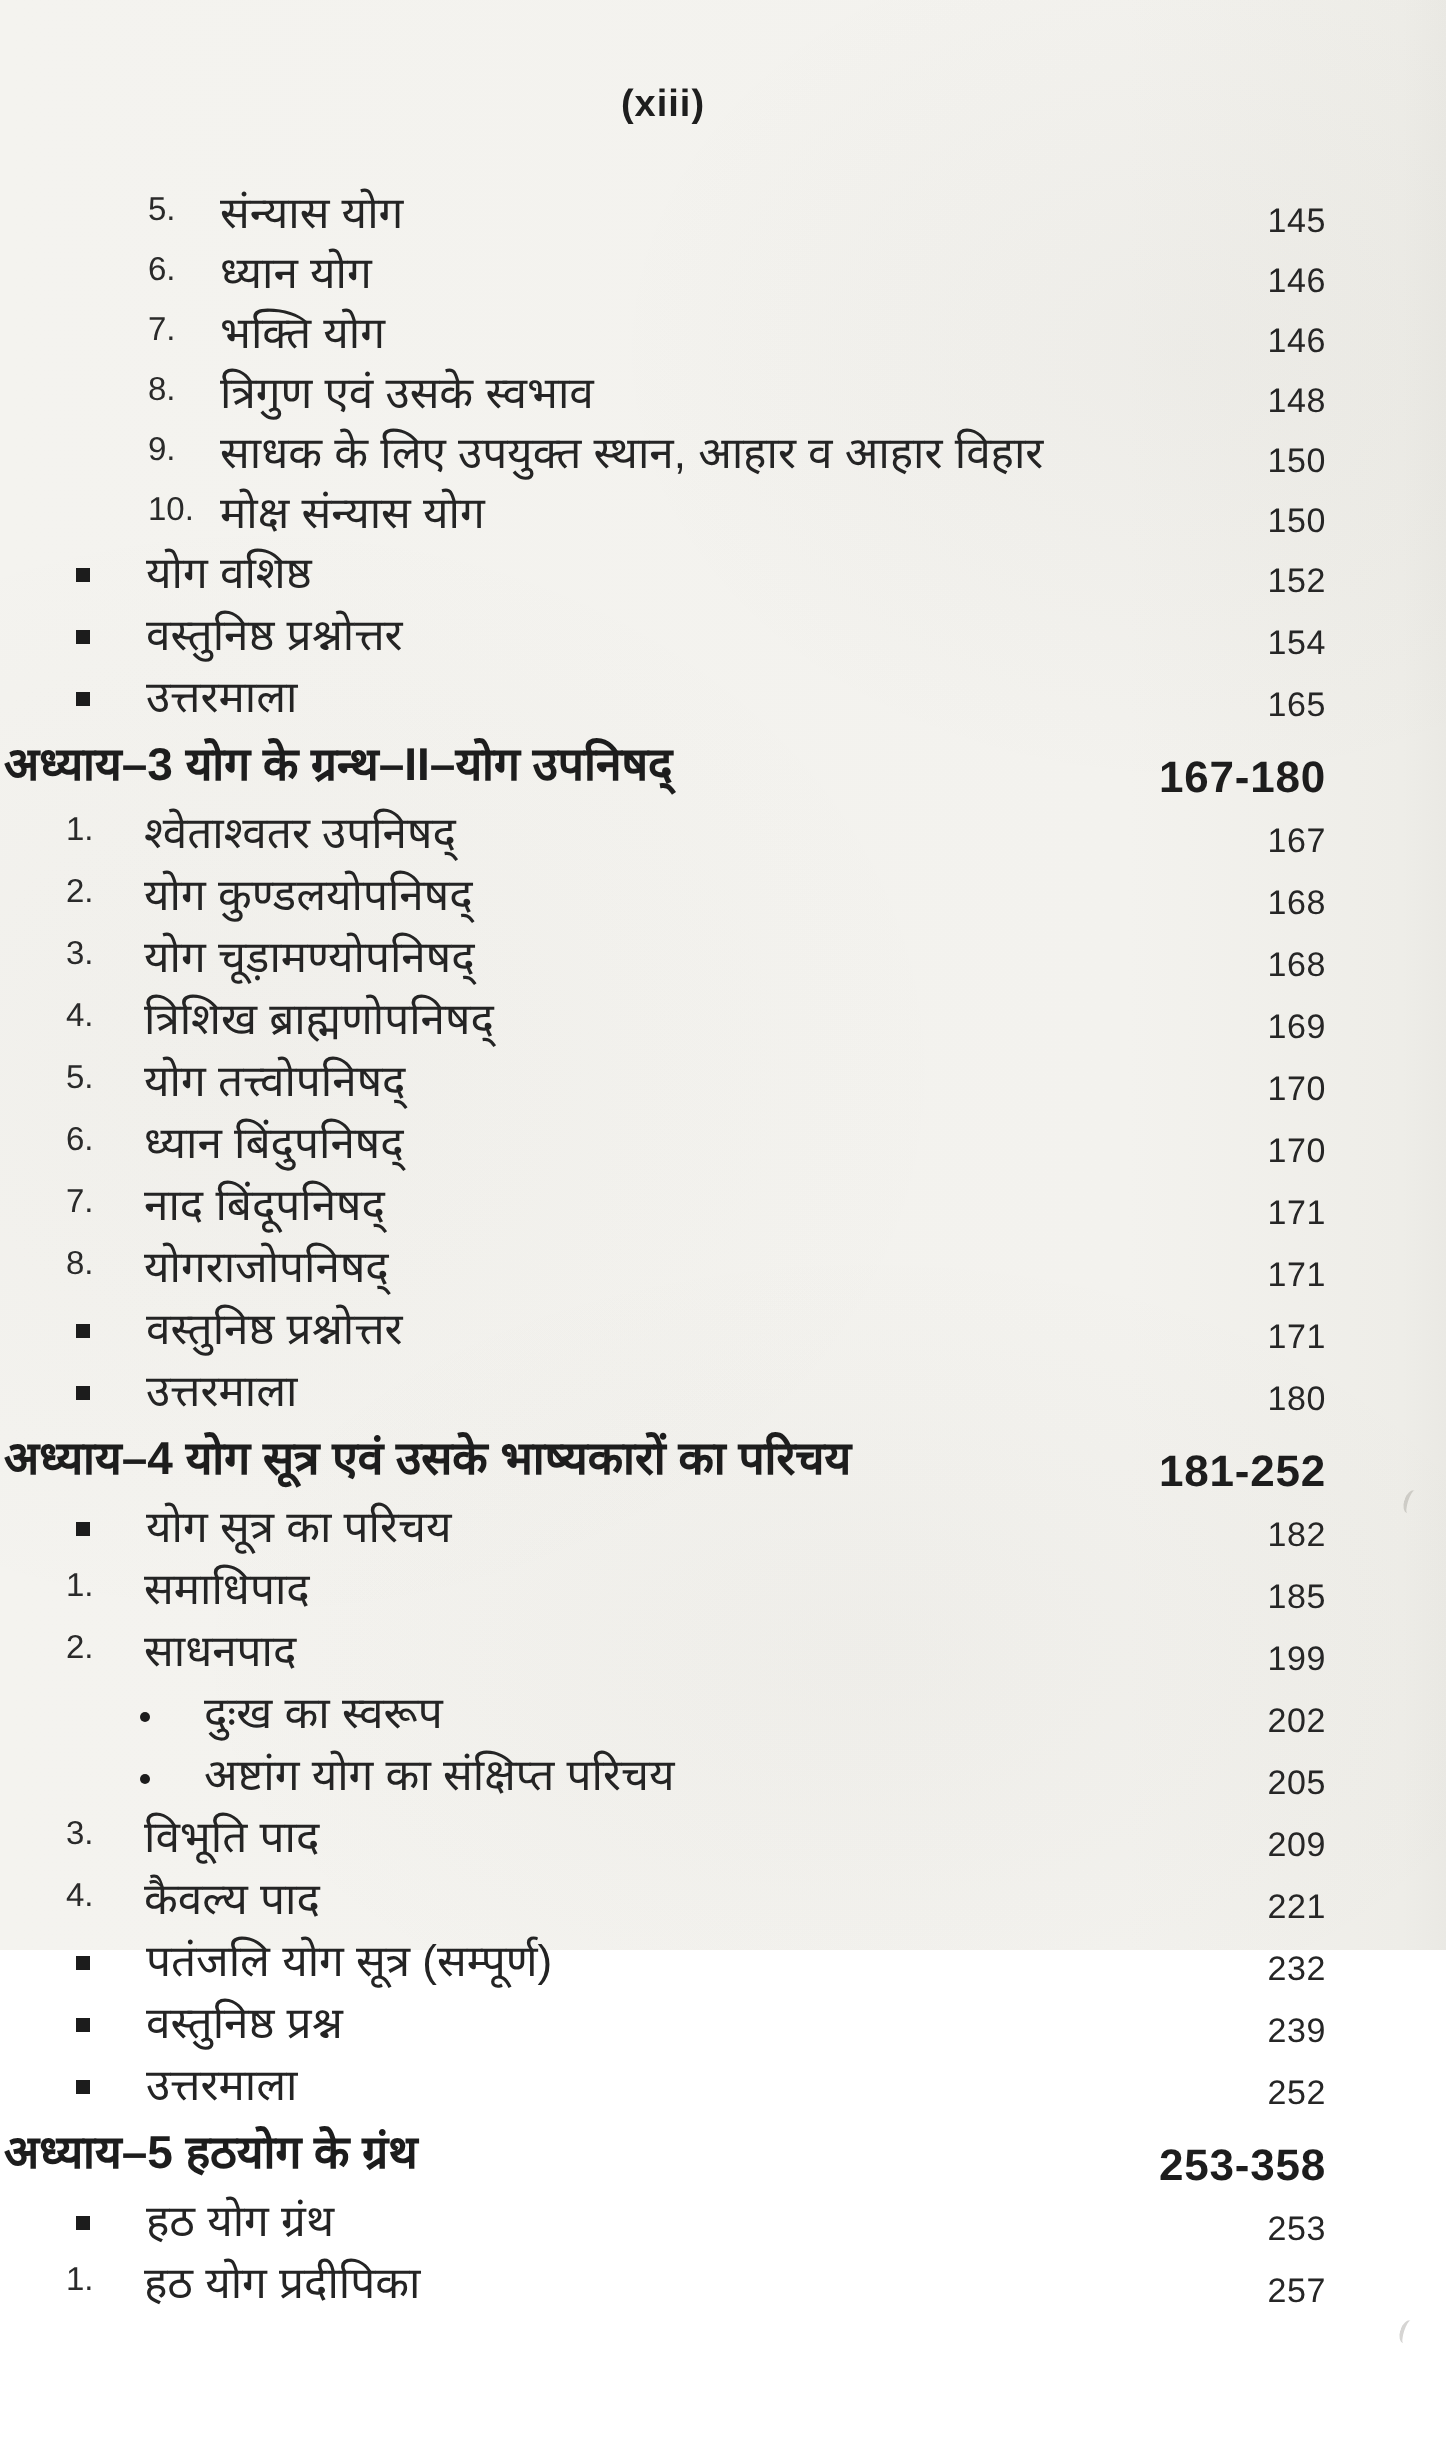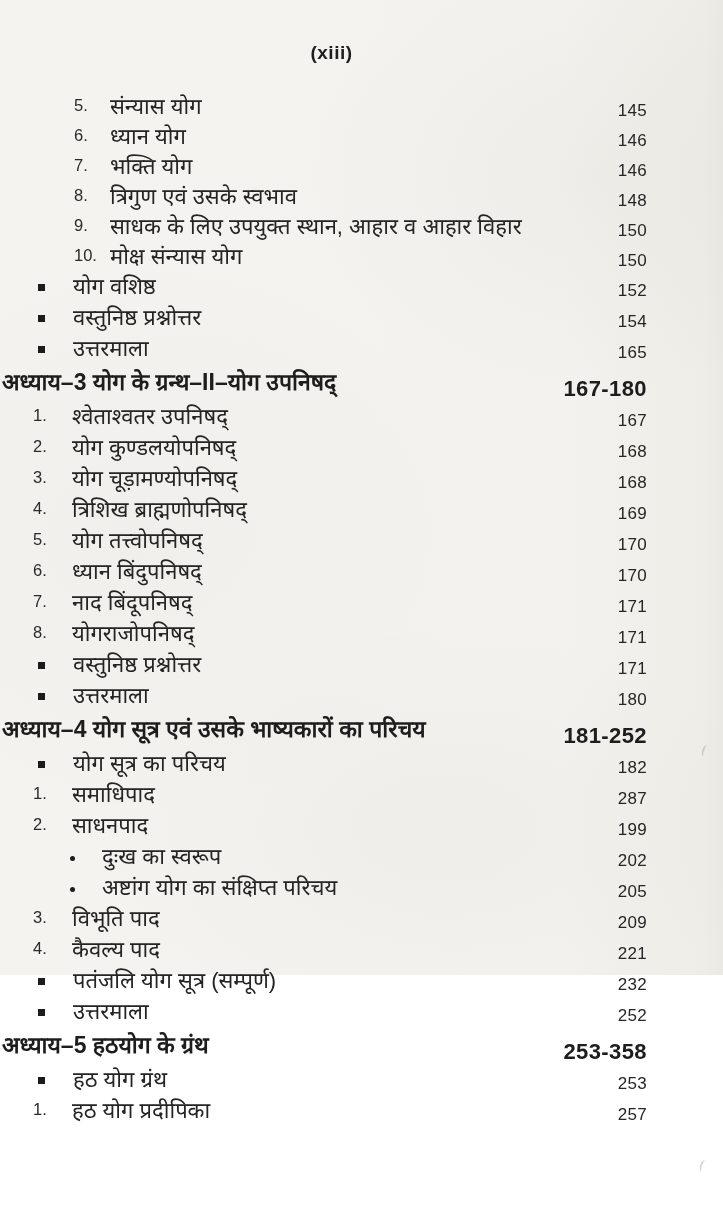--- a/index.html
+++ b/index.html
@@ -79,21 +79,21 @@
     white-space: nowrap;
     color: #242424;
   }
   .t-num  .label { left: 72px; }
   .t-num2 .label { left: 110px; }
   .t-sq   .label { left: 73px; }
   .t-dot  .label { left: 102px; }
 
   .pageno {
     position: absolute;
-    right: 76px;
+    right: 60px;
     top: 8px;
     font-size: 17px;
     letter-spacing: 0.3px;
     color: #262626;
   }
 
   .t-ch .label {
     left: 2px;
     font-size: 23px;
     font-weight: 700;
@@ -231,21 +231,21 @@
         <span class="pageno">181-252</span>
       </div>
       <div class="row t-sq">
         <span class="bullet-sq"></span>
         <span class="label">योग सूत्र का परिचय</span>
         <span class="pageno">182</span>
       </div>
       <div class="row t-num">
         <span class="marker">1.</span>
         <span class="label">समाधिपाद</span>
-        <span class="pageno">287</span>
+        <span class="pageno">185</span>
       </div>
       <div class="row t-num">
         <span class="marker">2.</span>
         <span class="label">साधनपाद</span>
         <span class="pageno">199</span>
       </div>
       <div class="row t-dot">
         <span class="bullet-dot"></span>
         <span class="label">दुःख का स्वरूप</span>
         <span class="pageno">202</span>
@@ -265,20 +265,25 @@
         <span class="label">कैवल्य पाद</span>
         <span class="pageno">221</span>
       </div>
       <div class="row t-sq">
         <span class="bullet-sq"></span>
         <span class="label">पतंजलि योग सूत्र (सम्पूर्ण)</span>
         <span class="pageno">232</span>
       </div>
       <div class="row t-sq">
         <span class="bullet-sq"></span>
+        <span class="label">वस्तुनिष्ठ प्रश्न</span>
+        <span class="pageno">239</span>
+      </div>
+      <div class="row t-sq">
+        <span class="bullet-sq"></span>
         <span class="label">उत्तरमाला</span>
         <span class="pageno">252</span>
       </div>
       <div class="row t-ch">
         <span class="label">अध्याय–5 हठयोग के ग्रंथ</span>
         <span class="pageno">253-358</span>
       </div>
       <div class="row t-sq">
         <span class="bullet-sq"></span>
         <span class="label">हठ योग ग्रंथ</span>

